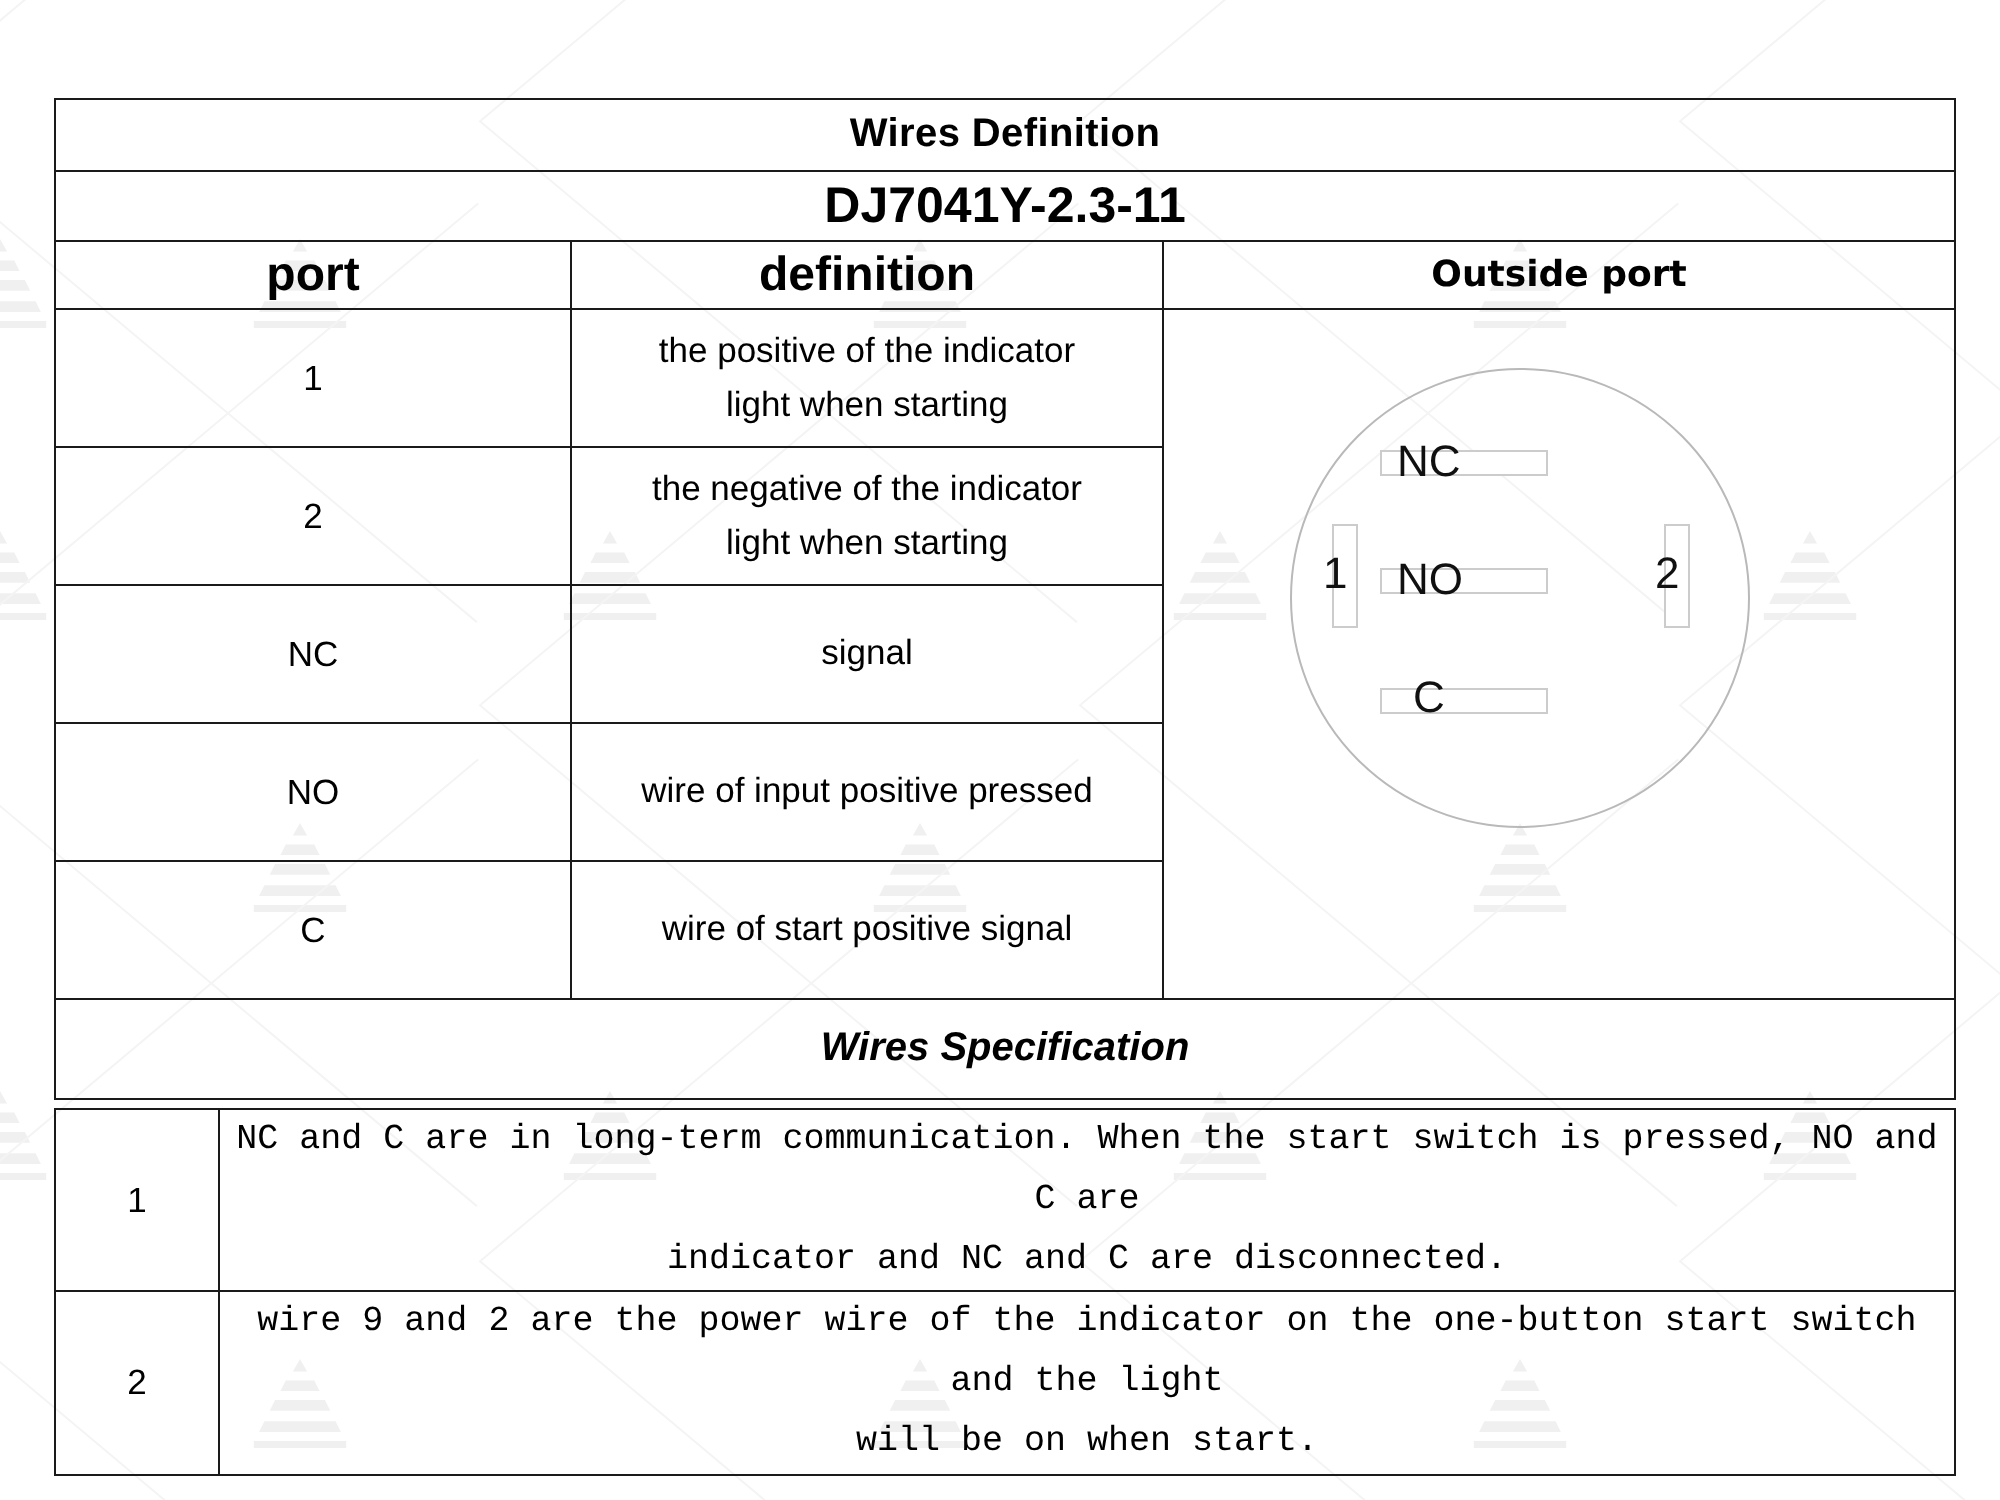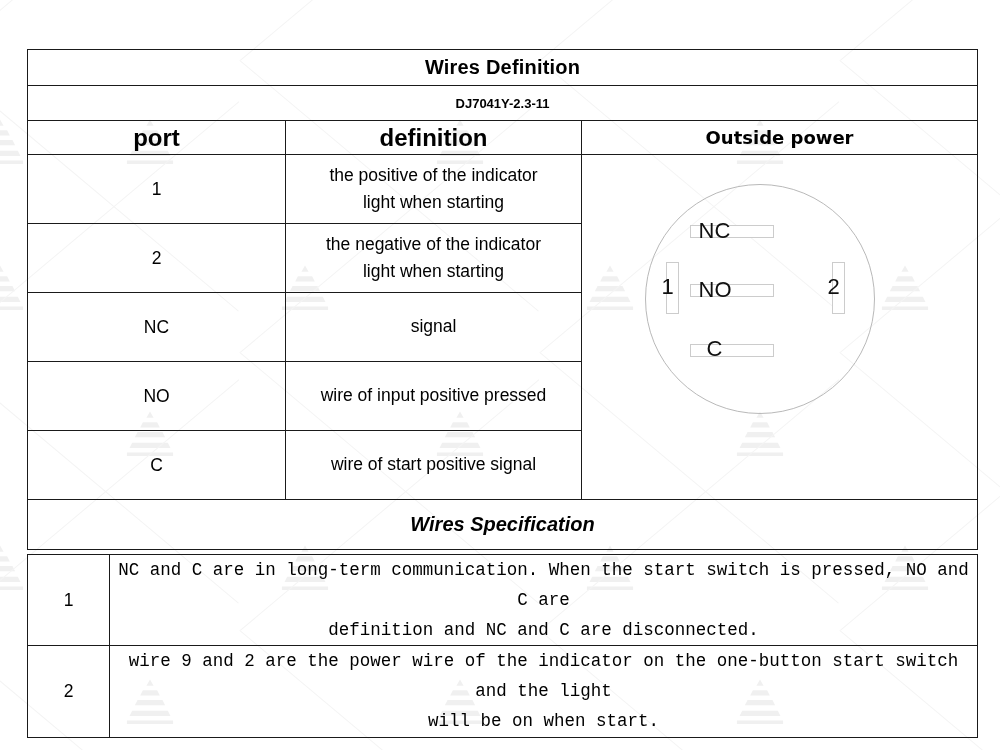--- a/index.html
+++ b/index.html
@@ -58,21 +58,21 @@
     vertical-align: middle;
     background: transparent;
   }
 
   .t-title {
     font-size: 20px;
     font-weight: bold;
     letter-spacing: 0.2px;
   }
   .t-model {
-    font-size: 13px;
+    font-size: 25px;
     font-weight: bold;
     margin-top: 16px;
   }
   .t-colhead {
     font-size: 24px;
     font-weight: bold;
   }
   .t-cell {
     font-size: 17.5px;
     font-weight: normal;
@@ -347,21 +347,21 @@
         <td colspan="3" class="t-title cell-pad" style="height:35px">Wires Definition</td>
       </tr>
 
       <tr>
         <td colspan="3" class="t-model cell-pad" style="height:34px">DJ7041Y-2.3-11</td>
       </tr>
 
       <tr>
         <td class="t-colhead cell-pad" style="height:33px">port</td>
         <td class="t-colhead cell-pad">definition</td>
-        <td class="t-colhead cell-pad" style="font-family:'DejaVu Sans', sans-serif;font-size:18px;">Outside power</td>
+        <td class="t-colhead cell-pad" style="font-family:'DejaVu Sans', sans-serif;font-size:18px;">Outside port</td>
       </tr>
 
       <tr>
         <td class="t-port" style="height:68px">1</td>
         <td class="t-cell">
           <div>the positive of the indicator</div>
           <div>light when starting</div>
         </td>
 
         <td rowspan="5" class="diagram-cell">
@@ -418,21 +418,21 @@
   <table class="doc-table" style="top:554px">
     <colgroup>
       <col style="width:82px">
       <col style="width:868px">
     </colgroup>
     <tbody>
       <tr>
         <td class="t-specnum" style="height:60px">1</td>
         <td class="t-spectext">
           <div>NC and C are in long-term communication. When the start switch is pressed, NO and C are</div>
-          <div>definition and NC and C are disconnected.</div>
+          <div>indicator and NC and C are disconnected.</div>
         </td>
       </tr>
       <tr>
         <td class="t-specnum" style="height:60px">2</td>
         <td class="t-spectext">
           <div>wire 9 and 2 are the power wire of the indicator on the one-button start switch and the light</div>
           <div>will be on when start.</div>
         </td>
       </tr>
     </tbody>

